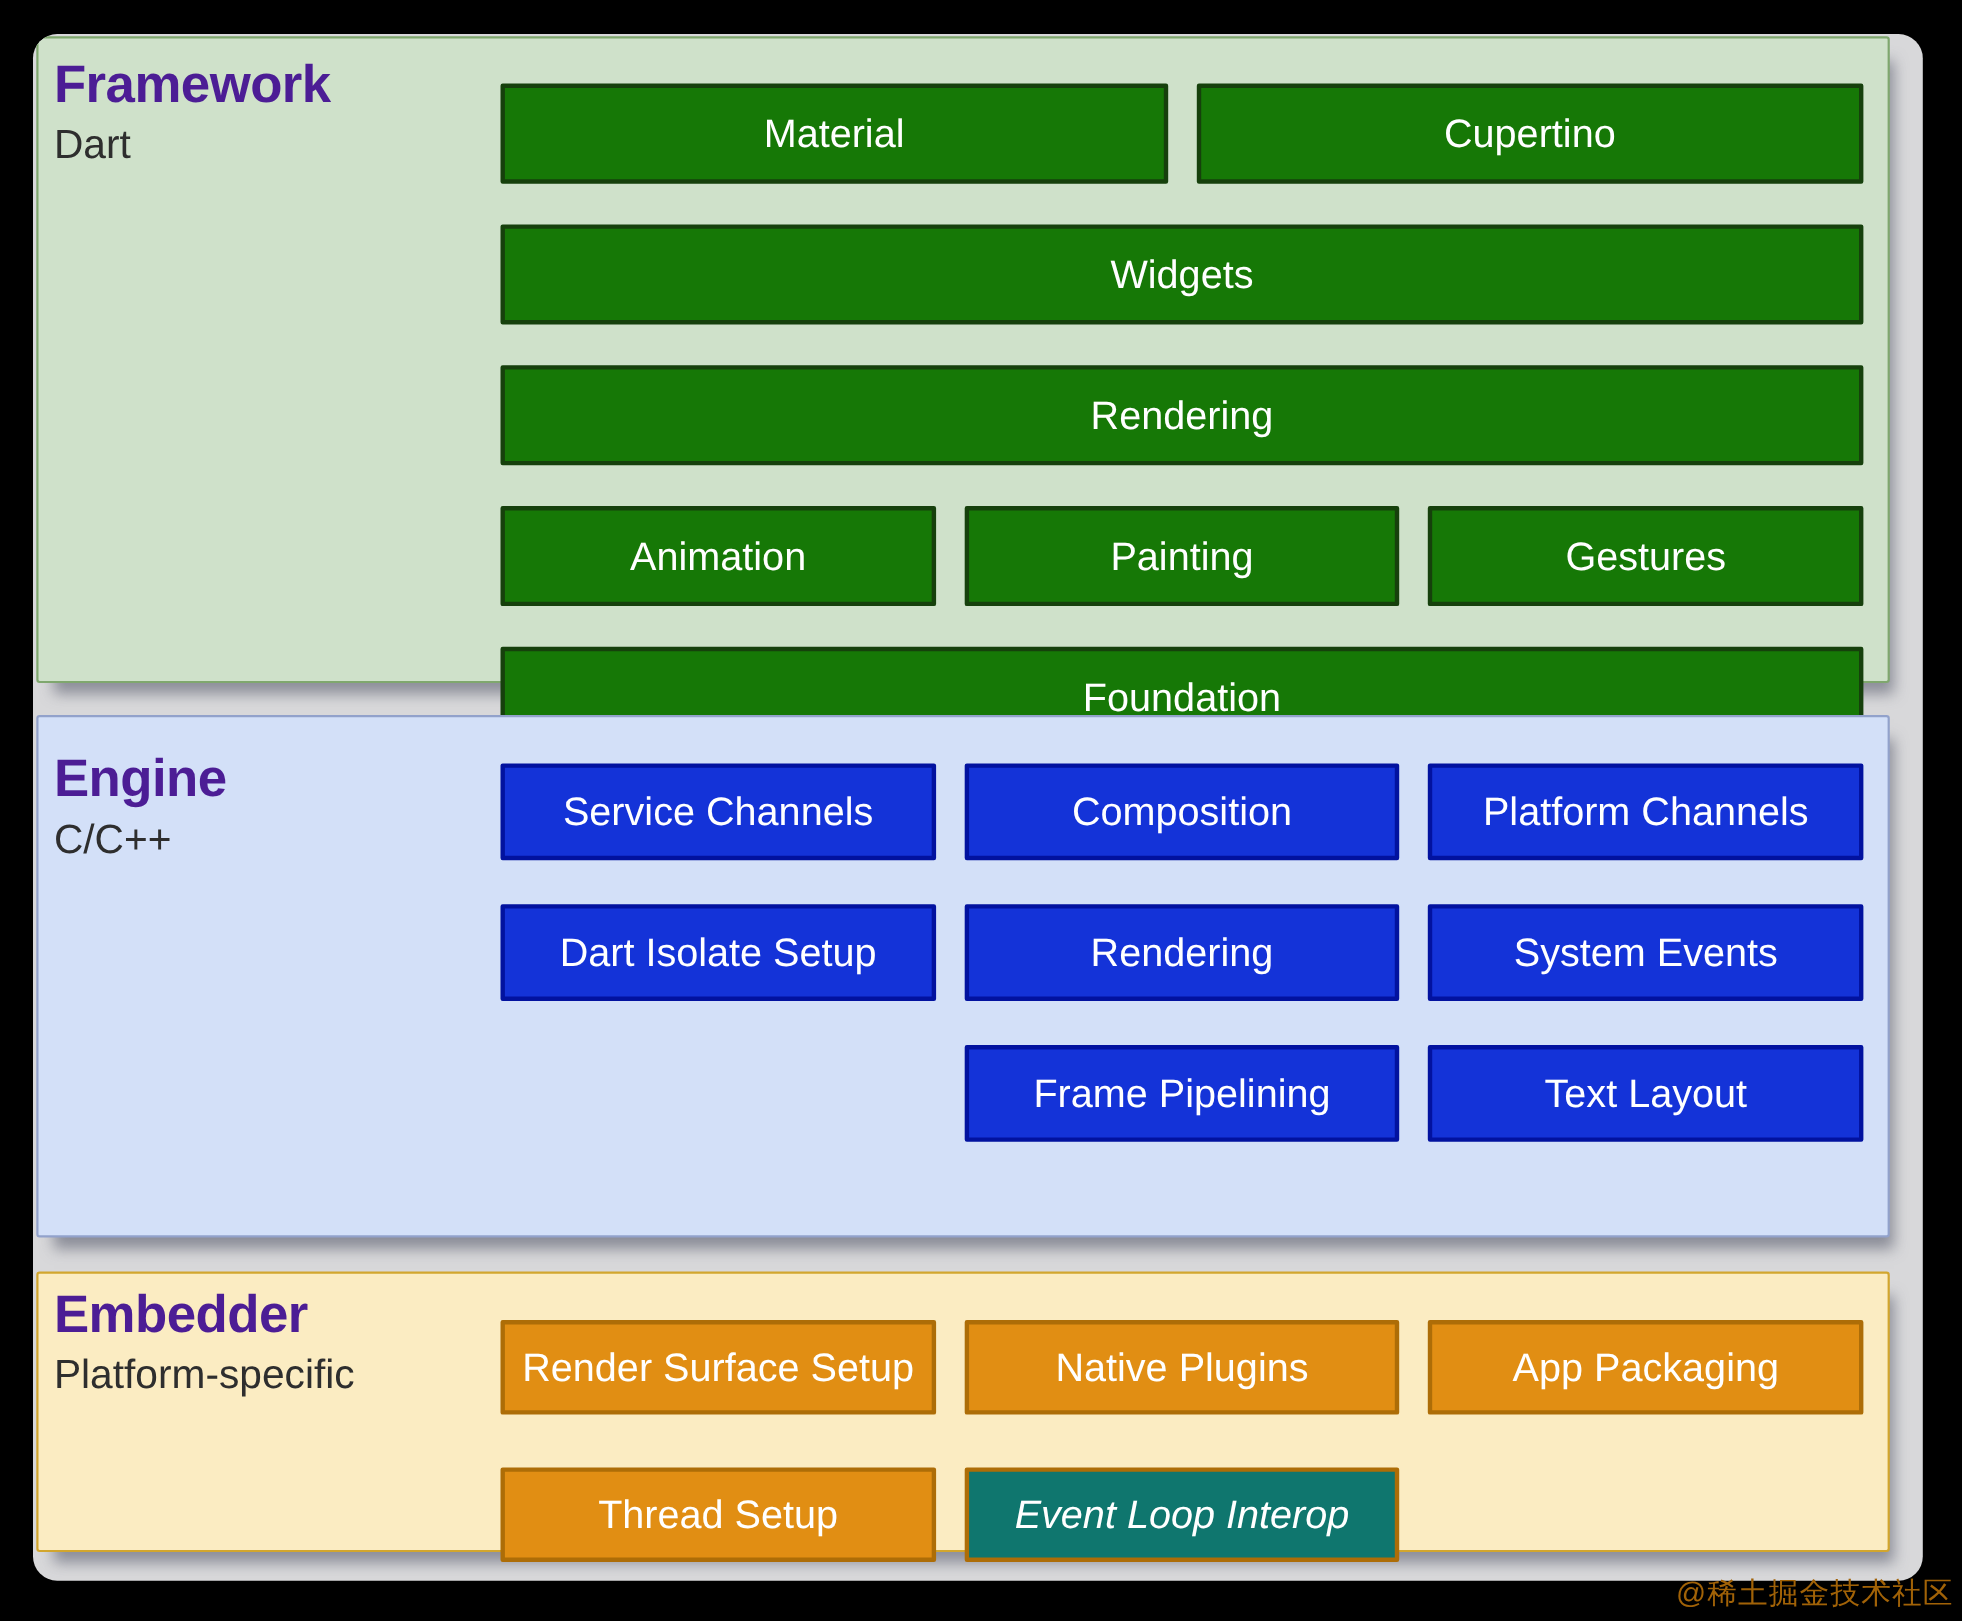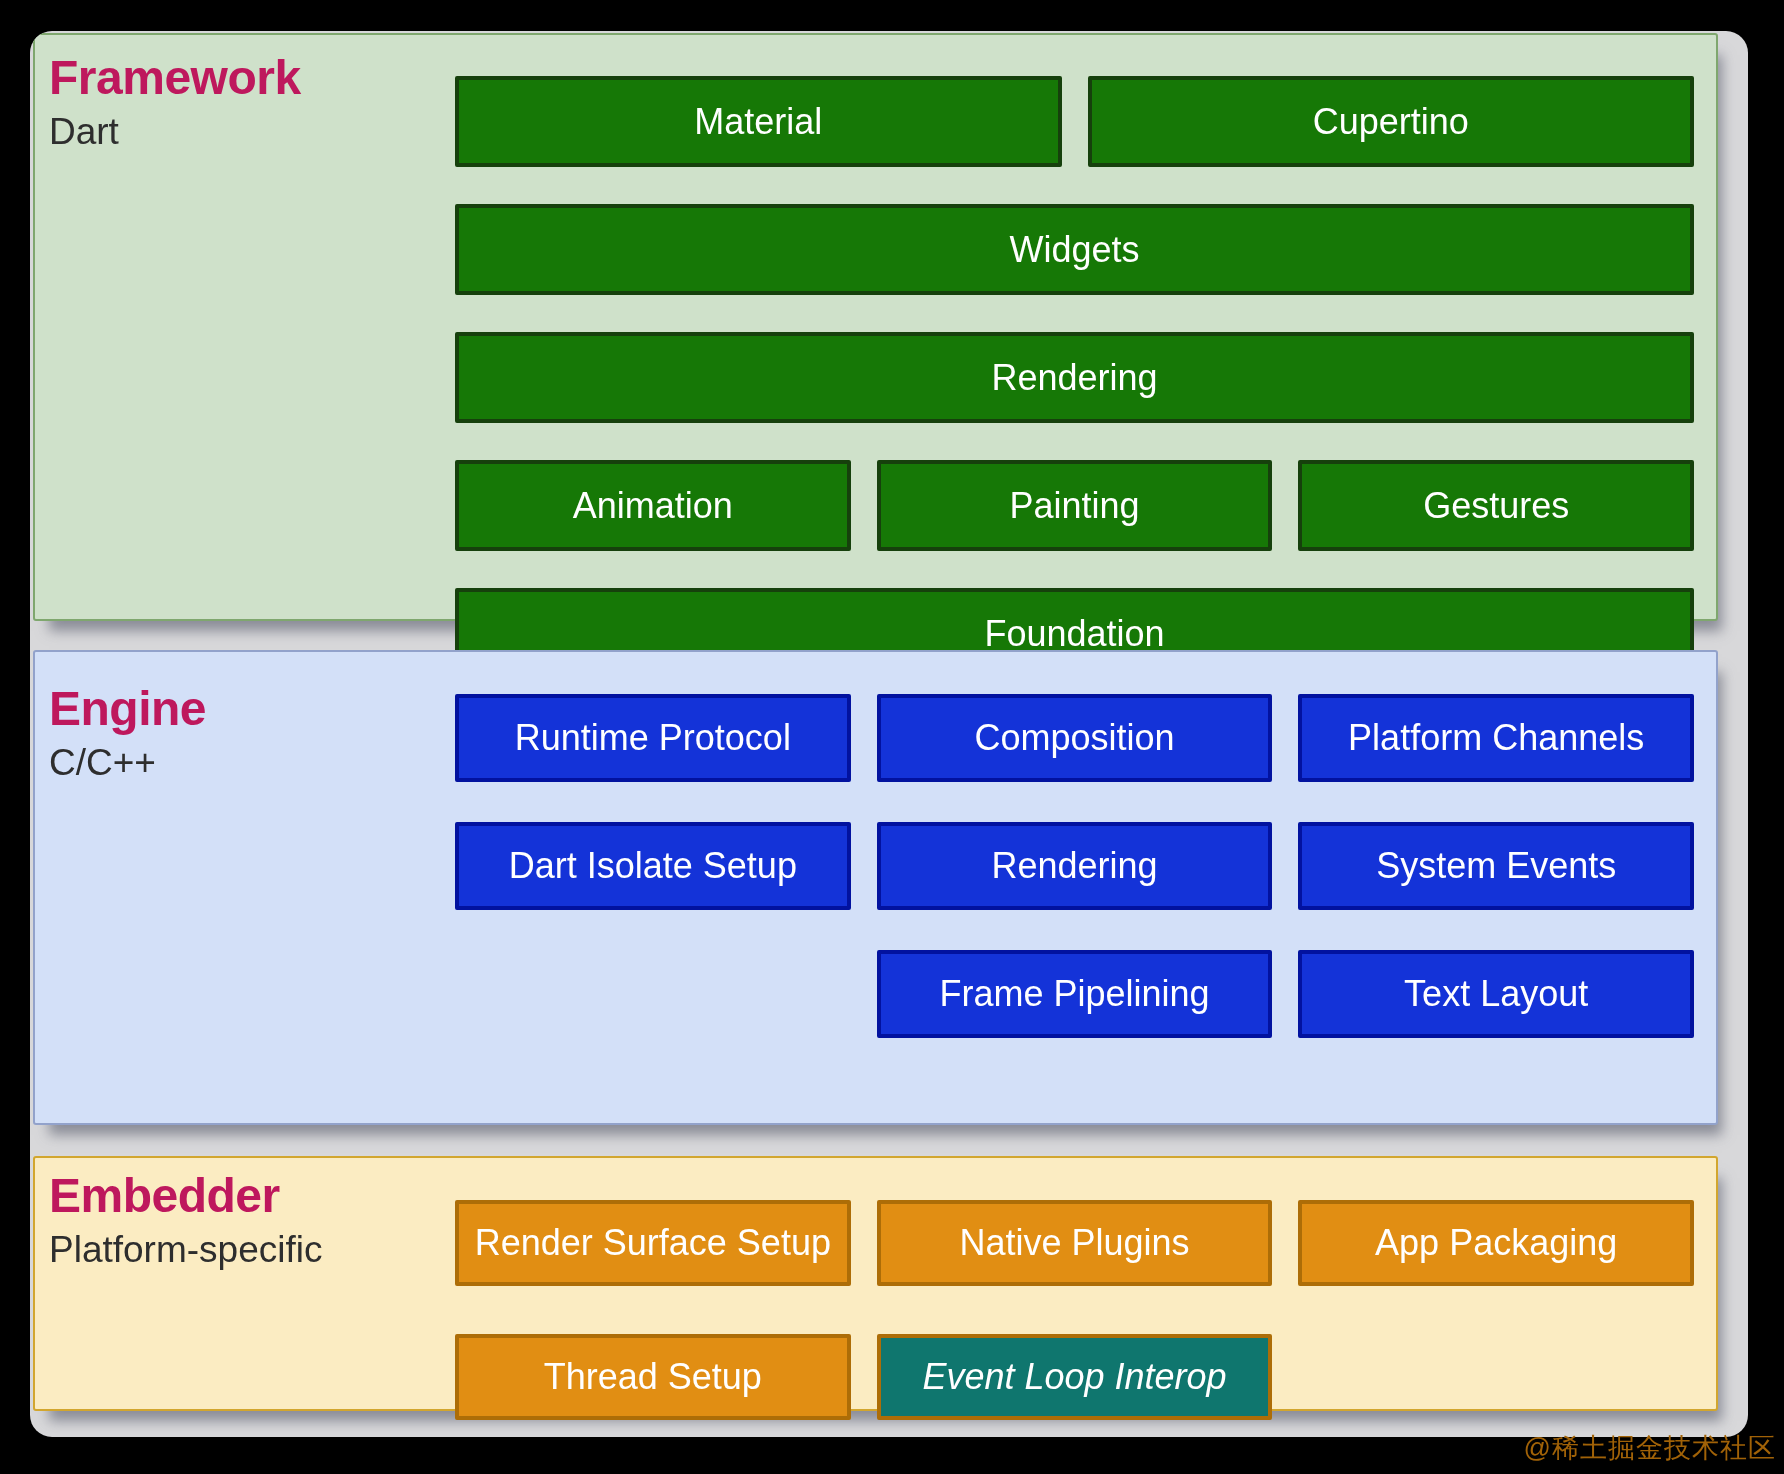--- a/index.html
+++ b/index.html
@@ -36,21 +36,21 @@
     left: 14px;
     width: 390px;
   }
   .card-framework .title-block { top: 16px; }
   .card-engine    .title-block { top: 30px; }
   .card-embedder  .title-block { top: 11px; }
 
   .layer-title {
     font-size: 48px;
     font-weight: bold;
-    color: #be185d;
+    color: #4c1d95;
     letter-spacing: -0.5px;
     line-height: 1.12;
   }
   .layer-subtitle {
     font-size: 37px;
     color: #2e2e2e;
     line-height: 1.25;
     margin-top: 4px;
   }
 
@@ -131,21 +131,21 @@
       </div>
   </div>
 
   <div class="card card-engine" style="background: rgb(211, 224, 248); border-color: rgb(146, 162, 203);">
     <div class="title-block">
       <div class="layer-title">Engine</div>
       <div class="layer-subtitle">C/C++</div>
     </div>
     <div class="boxes">
         <div class="row">
-          <div class="box" style="background: rgb(20, 51, 216); border-color: rgb(2, 18, 159);">Runtime Protocol</div>
+          <div class="box" style="background: rgb(20, 51, 216); border-color: rgb(2, 18, 159);">Service Channels</div>
           <div class="box" style="background: rgb(20, 51, 216); border-color: rgb(2, 18, 159);">Composition</div>
           <div class="box" style="background: rgb(20, 51, 216); border-color: rgb(2, 18, 159);">Platform Channels</div>
         </div>
         <div class="row">
           <div class="box" style="background: rgb(20, 51, 216); border-color: rgb(2, 18, 159);">Dart Isolate Setup</div>
           <div class="box" style="background: rgb(20, 51, 216); border-color: rgb(2, 18, 159);">Rendering</div>
           <div class="box" style="background: rgb(20, 51, 216); border-color: rgb(2, 18, 159);">System Events</div>
         </div>
         <div class="row">
           <div class="box placeholder"></div>

